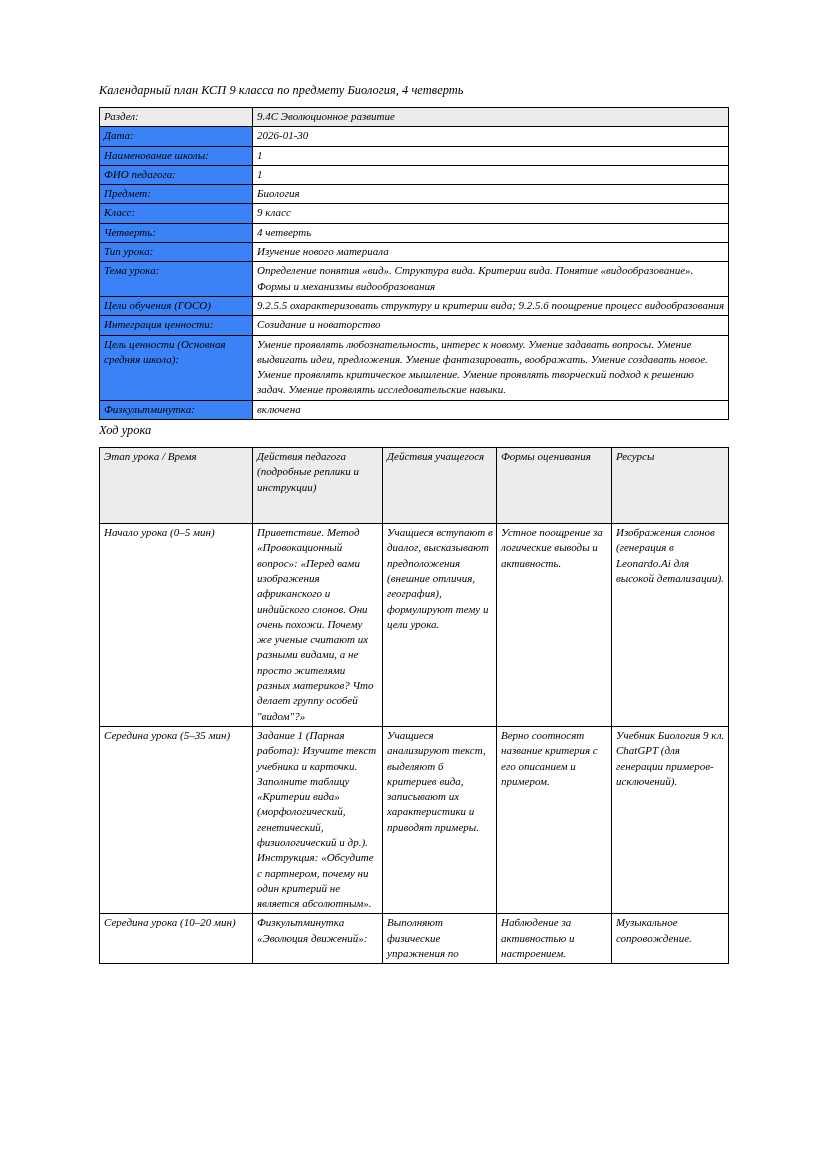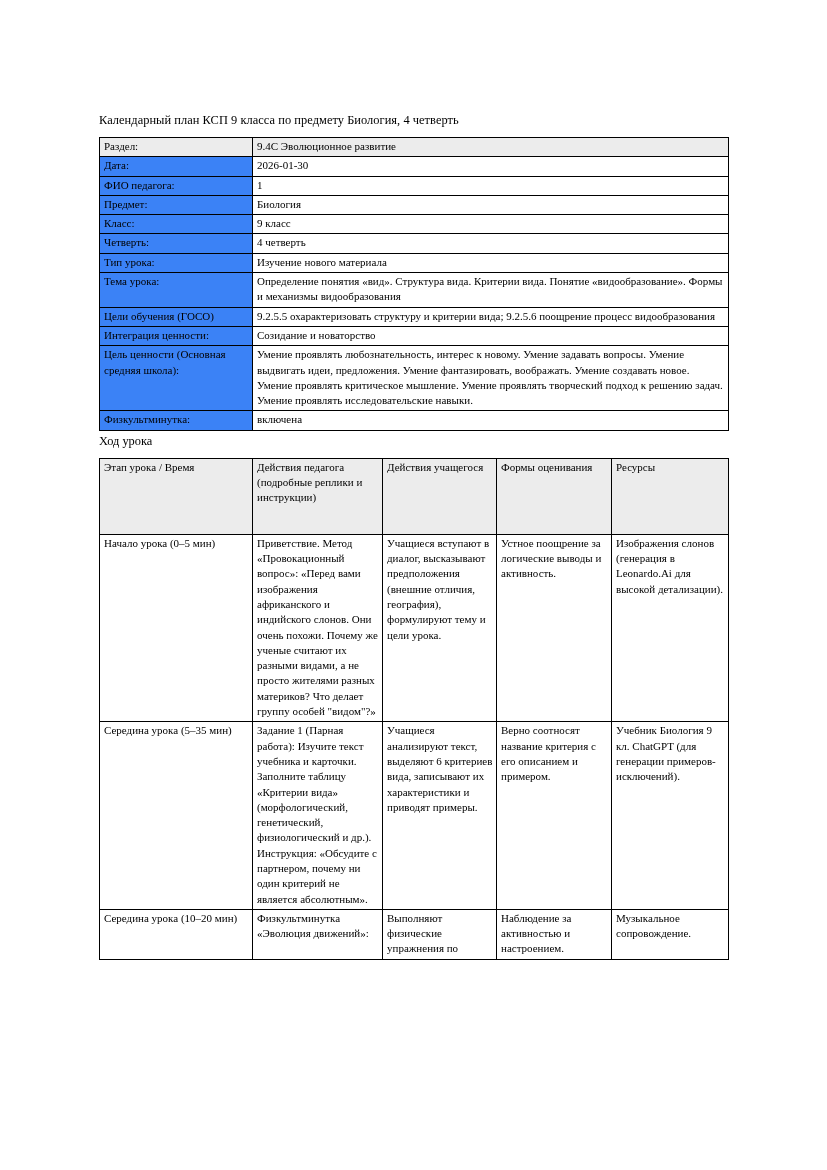--- a/index.html
+++ b/index.html
@@ -20,22 +20,23 @@
   .page {
     position: absolute;
     left: 0; top: 0;
     width: 827px;
     height: 1170px;
     background: #fff;
   }
   .content {
     position: absolute;
     left: 99px;
-    top: 113px;
+    top: 83px;
     width: 629px;
+    font-style: italic;
   }
   .doc-title {
     font-size: 12.4px;
     line-height: 15px;
     margin: 0 0 9px 0;
     white-space: nowrap;
     letter-spacing: 0.05px;
   }
   table {
     border-collapse: collapse;
@@ -89,20 +90,24 @@
           <col class="c-value">
       </colgroup>
       <tbody>
         <tr class="shaded-row">
           <td class="label">Раздел:</td>
           <td class="value">9.4C Эволюционное развитие</td>
         </tr>
         <tr>
           <td class="label">Дата:</td>
           <td class="value">2026-01-30</td>
+        </tr>
+        <tr>
+          <td class="label">Наименование школы:</td>
+          <td class="value">1</td>
         </tr>
         <tr>
           <td class="label">ФИО педагога:</td>
           <td class="value">1</td>
         </tr>
         <tr>
           <td class="label">Предмет:</td>
           <td class="value">Биология</td>
         </tr>
         <tr>

